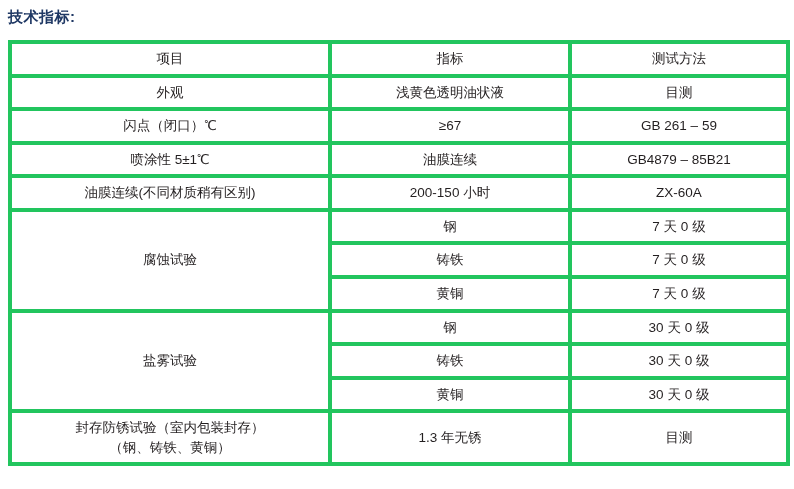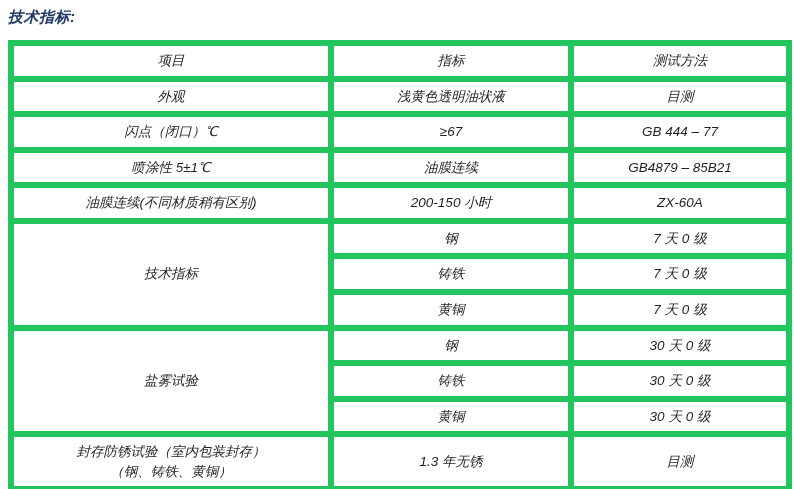--- a/index.html
+++ b/index.html
@@ -12,21 +12,20 @@
     background: #ffffff;
     font-family: "Liberation Sans", sans-serif;
     color: #231f20;
     overflow: hidden;
   }
   .page {
     position: relative;
     width: 794px;
     height: 388px;
     box-sizing: border-box;
-    font-style: italic;
   }
   .doc-title {
     position: absolute;
     left: 8px;
     top: 8px;
     font-size: 15px;
     font-weight: bold;
     color: #1f3864;
     letter-spacing: 0.5px;
   }
@@ -34,21 +33,21 @@
     position: absolute;
     left: 8px;
     top: 40px;
     width: 778px;
     border-collapse: collapse;
     table-layout: fixed;
     font-size: 13.5px;
     color: #231f20;
   }
   .spec-table td {
-    border: 6px solid #22c55e;
+    border: 4px solid #22c55e;
     text-align: center;
     vertical-align: middle;
     padding: 5px 4px;
     line-height: 1.45;
   }
   .spec-table tr {
     height: 30px;
   }
   .col-item   { width: 320px; }
   .col-spec   { width: 240px; }
@@ -89,37 +88,37 @@
 
       <tr>
         <td>外观</td>
         <td>浅黄色透明油状液</td>
         <td>目测</td>
       </tr>
 
       <tr>
         <td>闪点（闭口）℃</td>
         <td>≥67</td>
-        <td>GB 444 – 77</td>
+        <td>GB 261 – 59</td>
       </tr>
 
       <tr>
         <td>喷涂性 5±1℃</td>
         <td>油膜连续</td>
         <td>GB4879 – 85B21</td>
       </tr>
 
       <tr>
         <td>油膜连续(不同材质稍有区别)</td>
         <td>200-150 小时</td>
         <td>ZX-60A</td>
       </tr>
 
       <tr>
-        <td class="group-label" rowspan="3">技术指标</td>
+        <td class="group-label" rowspan="3">腐蚀试验</td>
         <td class="sub-label">钢</td>
         <td>7 天    0 级</td>
         <td rowspan="3">SY2752-77S</td>
       </tr>
       <tr>
         <td class="sub-label">铸铁</td>
         <td>7 天    0 级</td>
       </tr>
       <tr>
         <td class="sub-label">黄铜</td>

